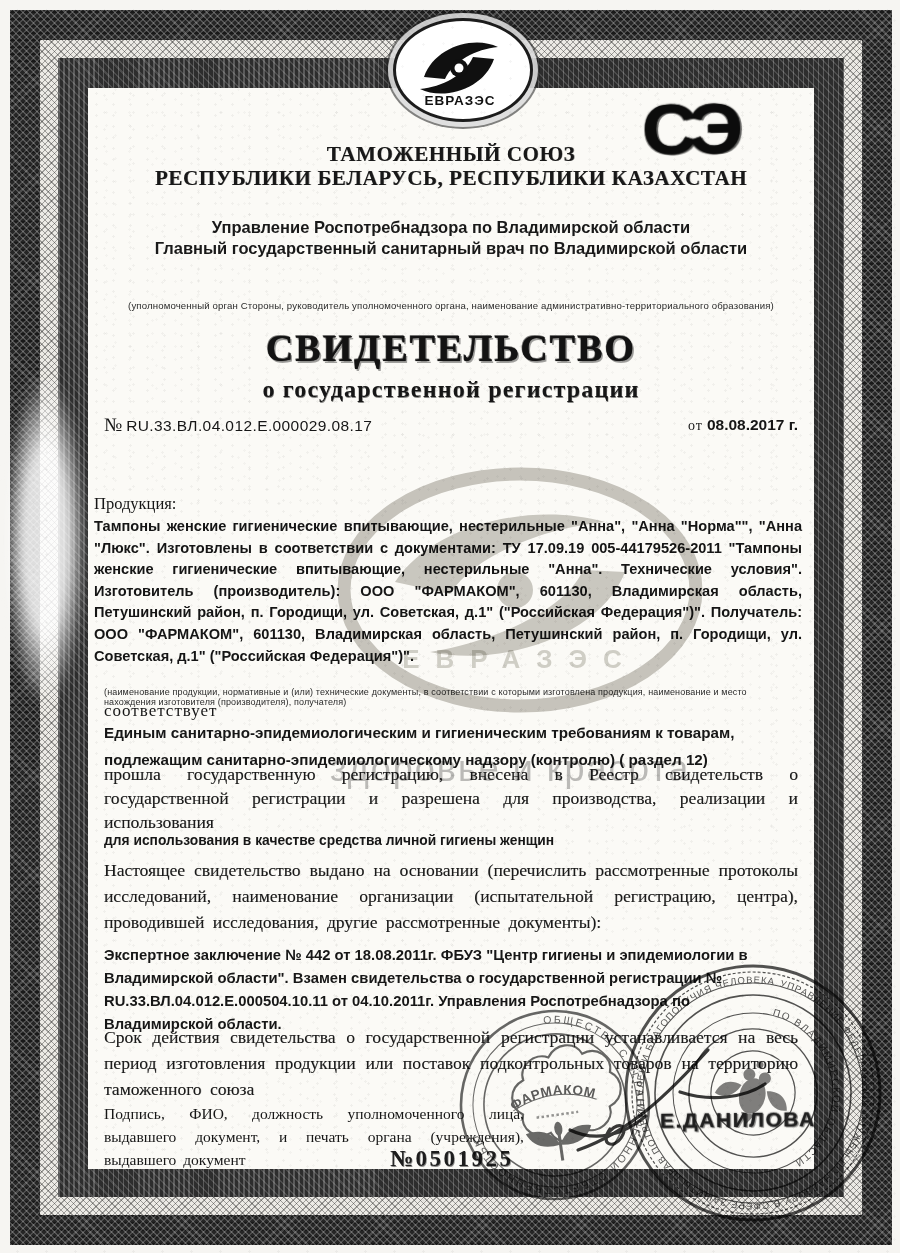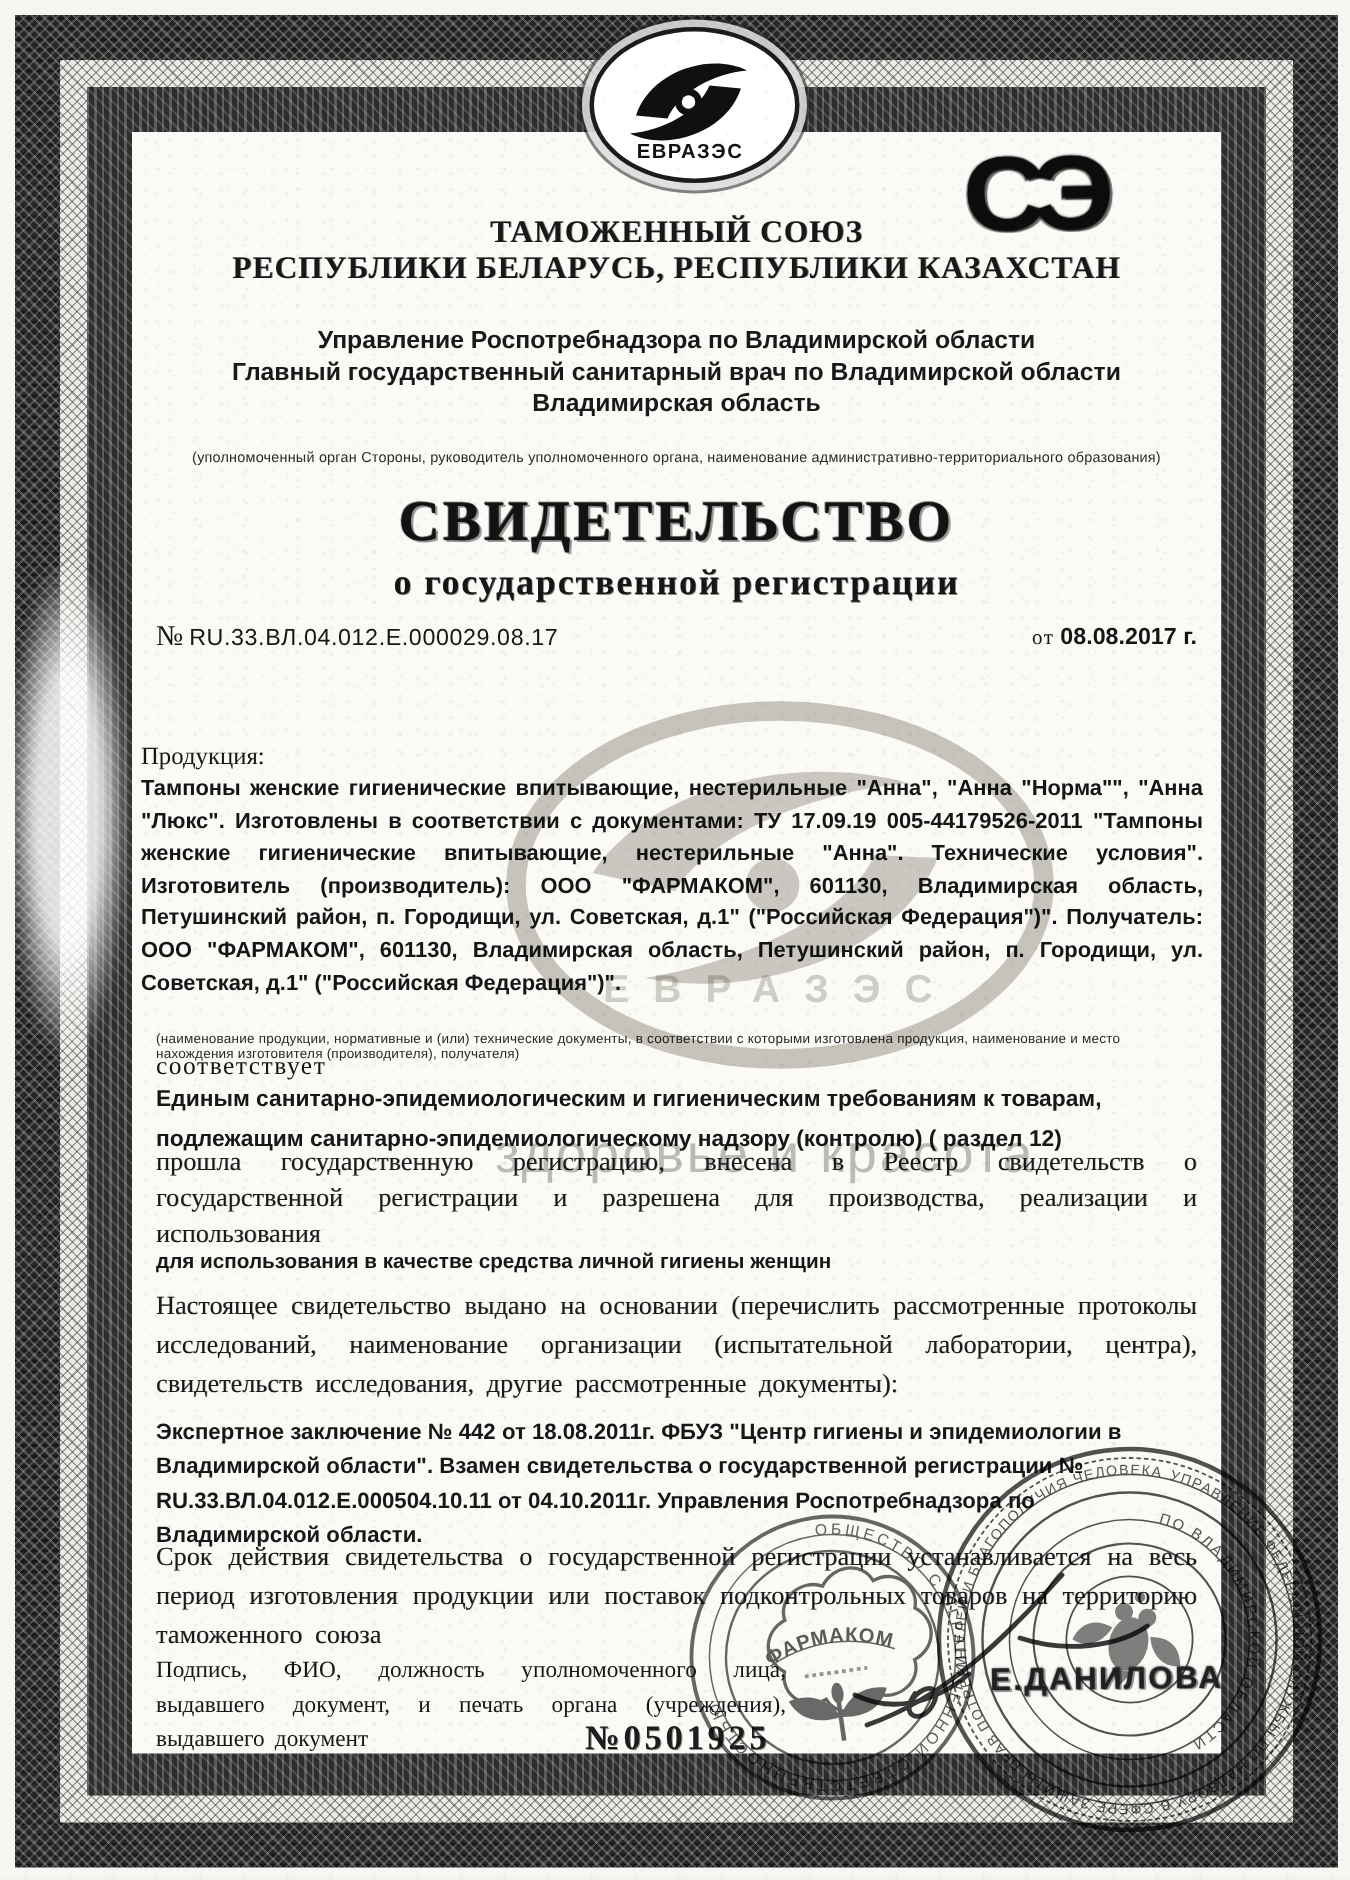--- a/index.html
+++ b/index.html
@@ -93,21 +93,20 @@
   <div class="glare"></div>
 
   <div class="paper">
 
     <div class="abs center" style="top:54px;">
       <div class="hdr-serif">ТАМОЖЕННЫЙ СОЮЗ</div>
       <div class="hdr-serif">РЕСПУБЛИКИ БЕЛАРУСЬ, РЕСПУБЛИКИ КАЗАХСТАН</div>
       <div style="margin-top:27px;">
         <div class="hdr-sans">Управление Роспотребнадзора по Владимирской области</div>
         <div class="hdr-sans">Главный государственный санитарный врач по Владимирской области</div>
-        <div class="hdr-sans">Владимирская область</div>
       </div>
     </div>
 
     <div class="abs center cap" style="top:212px;">(уполномоченный орган Стороны, руководитель уполномоченного органа, наименование административно-территориального образования)</div>
 
     <div class="abs center title-main" style="top:238px;">СВИДЕТЕЛЬСТВО</div>
     <div class="abs center title-sub" style="top:288px;">о государственной регистрации</div>
 
     <div class="abs numrow" style="top:326px;">
       <div>
@@ -126,21 +125,21 @@
     </div>
 
     <div class="abs cap" style="top:599px;font-size:9px;">(наименование продукции, нормативные и (или) технические документы, в соответствии с которыми изготовлена продукция, наименование и место нахождения изготовителя (производителя), получателя)</div>
 
     <div class="abs lead" style="top:613px;">соответствует</div>
     <div class="abs sans-bold" style="top:631px;font-size:15.2px;line-height:27px;">Единым санитарно-эпидемиологическим и гигиеническим требованиям к товарам, подлежащим санитарно-эпидемиологическому надзору (контролю) ( раздел 12)</div>
 
     <div class="abs serif-just" style="top:674px;">прошла государственную регистрацию, внесена в Реестр свидетельств о государственной регистрации и разрешена для производства, реализации и использования</div>
     <div class="abs sans-bold" style="top:745px;font-size:13.8px;">для использования в качестве средства личной гигиены женщин</div>
 
-    <div class="abs serif-just" style="top:769px;line-height:26px;word-spacing:4px;">Настоящее свидетельство выдано на основании (перечислить рассмотренные протоколы исследований, наименование организации (испытательной лаборатории, центра), свидетельств исследования, другие рассмотренные документы):</div>
+    <div class="abs serif-just" style="top:769px;line-height:26px;word-spacing:4px;">Настоящее свидетельство выдано на основании (перечислить рассмотренные протоколы исследований, наименование организации (испытательной регистрацию, центра), проводившей исследования, другие рассмотренные документы):</div>
     <div class="abs sans-bold" style="top:856px;font-size:14.8px;line-height:23px;right:40px;">Экспертное заключение № 442 от 18.08.2011г. ФБУЗ "Центр гигиены и эпидемиологии в Владимирской области". Взамен свидетельства о государственной регистрации № RU.33.ВЛ.04.012.Е.000504.10.11 от 04.10.2011г. Управления Роспотребнадзора по Владимирской области.</div>
 
     <div class="abs serif-just" style="top:936px;line-height:26px;word-spacing:4px;">Срок действия свидетельства о государственной регистрации устанавливается на весь период изготовления продукции или поставок подконтрольных товаров на территорию таможенного союза</div>
 
     <div class="abs" style="top:1014px;width:420px;font-size:15.5px;line-height:23px;text-align:justify;word-spacing:3px;">Подпись, ФИО, должность уполномоченного лица, выдавшего документ, и печать органа (учреждения), выдавшего документ</div>
 
     <div class="abs blank-number" style="top:1058px;left:302px;right:auto;">№0501925</div>
   </div>
 
   <div class="badge">

